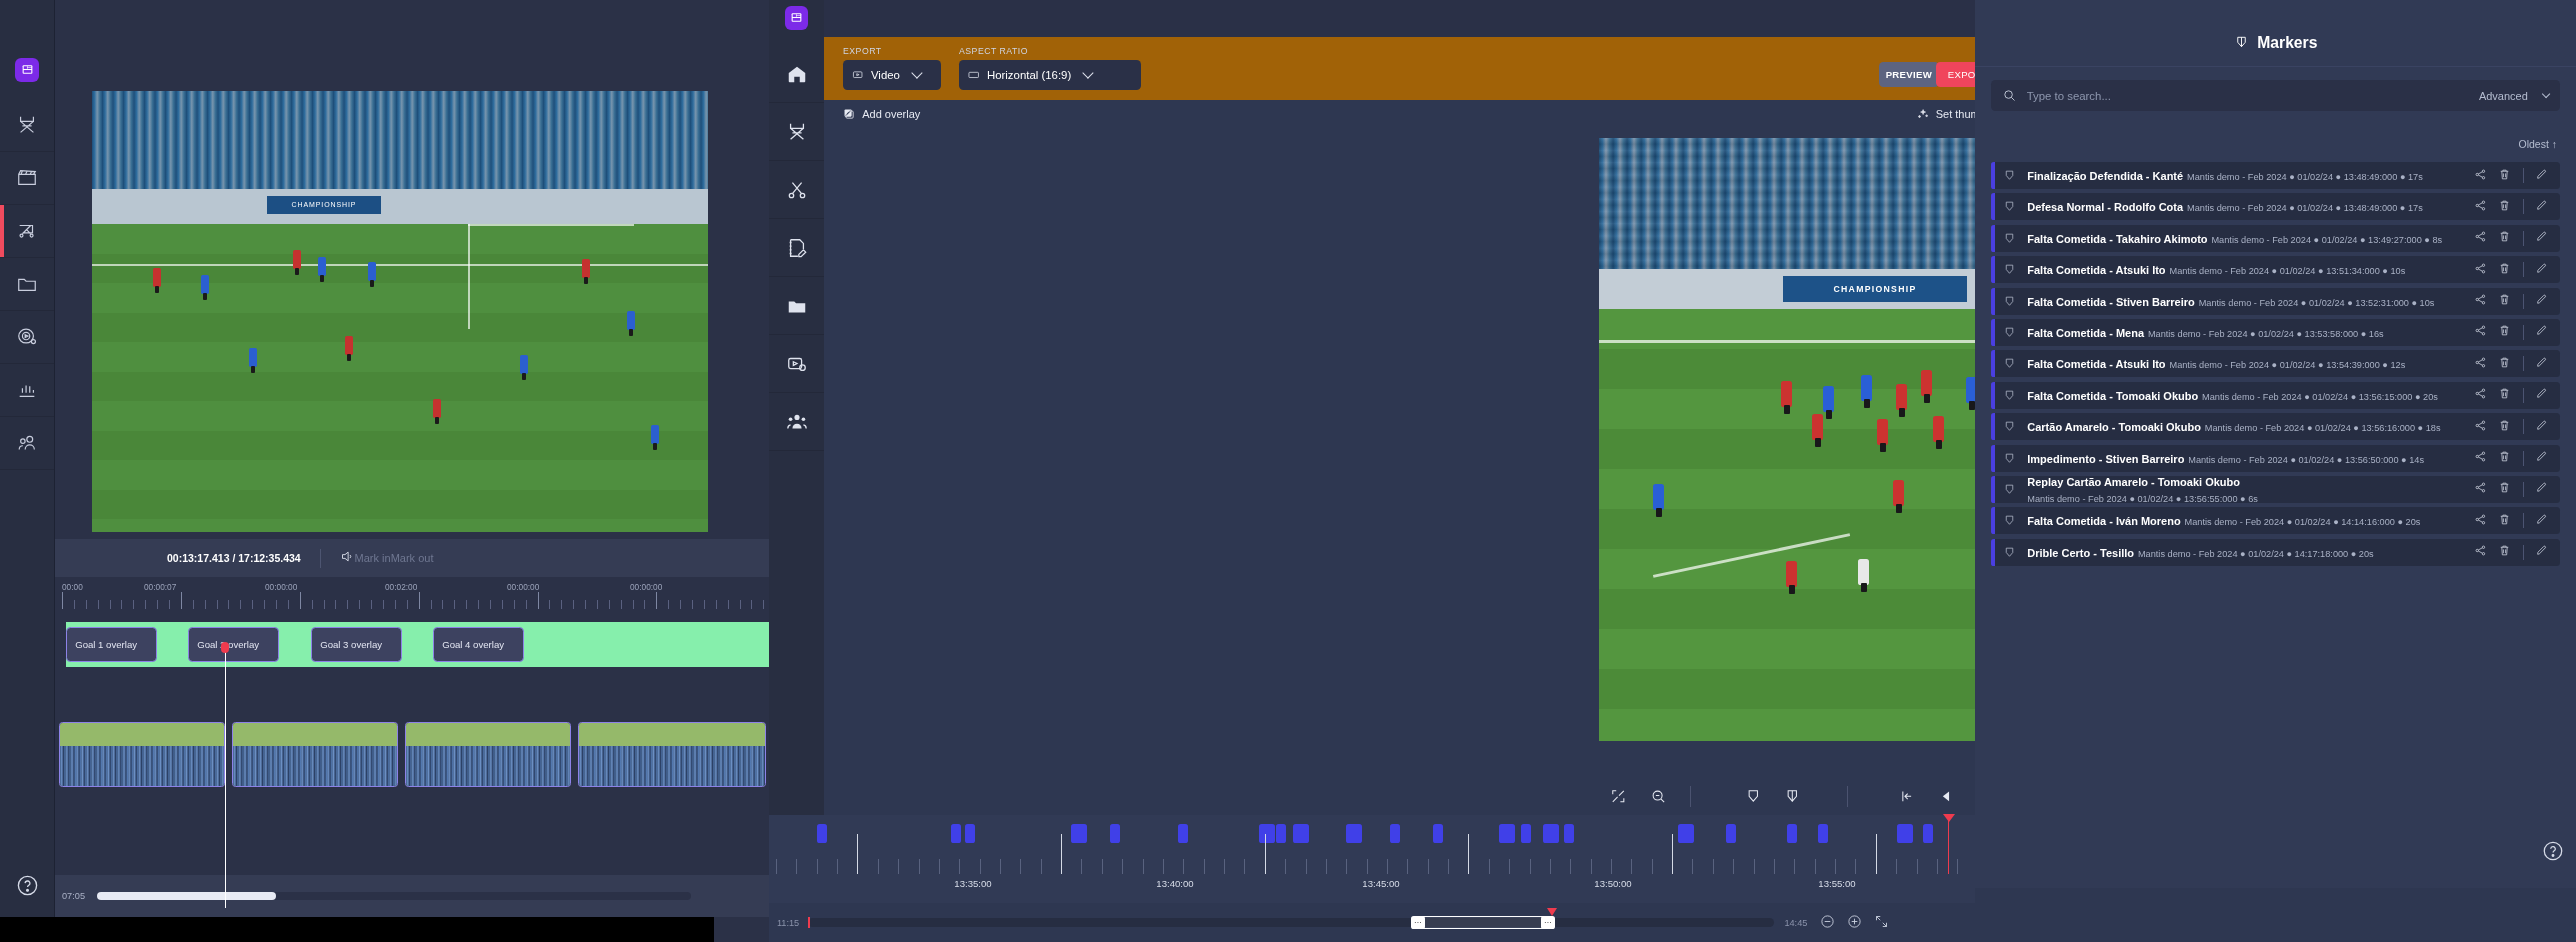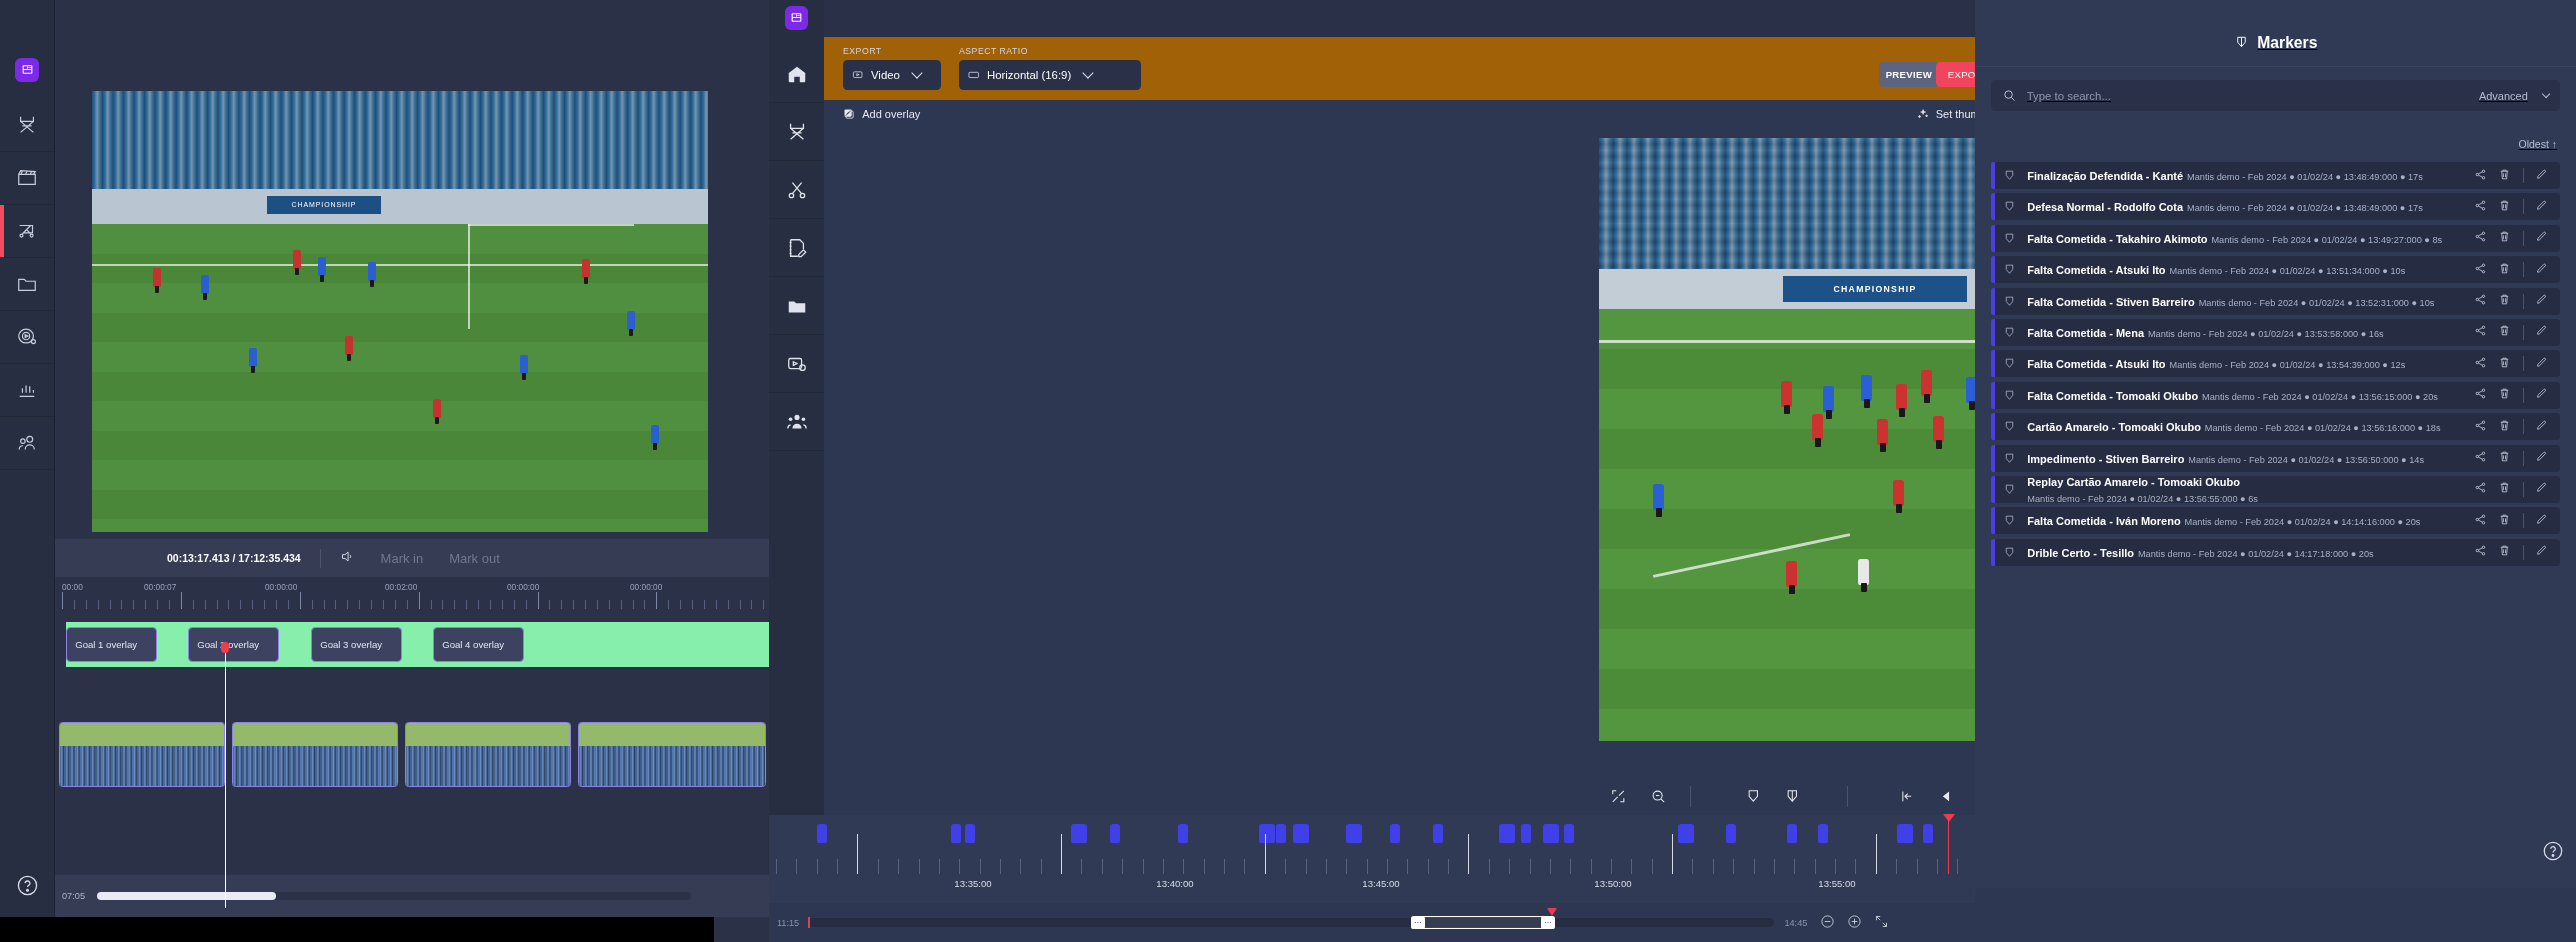--- a/index.html
+++ b/index.html
@@ -65,21 +65,21 @@
   .pl::after{content:'';position:absolute;left:1.7px;top:17.5px;width:4.4px;height:7px;background:#1a1a1a;border-radius:0.9px;}
 
   
   .ed-transport {
     position:absolute; left:55px; top:539px; width:714px; height:38px;
     background:#353c54; display:flex; align-items:center;
   }
   .ed-time { color:#fff; font-size:10.5px; font-weight:bold; margin-left:112px; }
   .ed-div { width:0.9px; height:19px; background:#4d5571; margin:0 19px; }
   .ed-spk svg { width:15px;height:15px;stroke:#e4e8f2;fill:none;stroke-width:1.4;}
-  .ed-mark { color:#6f7791; font-size:13px; margin-left:26px; }
+  .ed-mark { color:#6f7791; font-size:11px; }
 
   
   .ed-ruler {
     position:absolute; left:55px; top:578px; width:714px; height:38px;
     background:#2b3147;
   }
   .ed-ruler .lbl { position:absolute; top:4.4px; color:#9aa2b9; font-size:8.3px; }
   .ed-ruler .tick { position:absolute; bottom:7px; width:0.9px; background:#5a6180; height:8.7px;}
   .ed-ruler .tick.maj { height:17.5px; background:#7e87a3; }
   .ed-playhead-dot {
@@ -225,21 +225,21 @@
   .bs-grip { position:absolute; top:-1.7px; width:14px;height:12.2px;background:#fff;border-radius:2.6px;
     display:flex;align-items:center;justify-content:center; color:#444; font-size:7.9px;}
   .bs-red { position:absolute; left:0; top:-0.9px; width:1.7px;height:10.5px;background:#ef3b4e;}
   .bs-caret2 { position:absolute; left:739px; top:-10.5px; width:0;height:0;
     border-left:5.2px solid transparent;border-right:5.2px solid transparent;border-top:8.7px solid #ef3b4e;}
   .bs-ico { margin-left:12.2px; cursor:pointer;}
   .bs-ico svg { width:15px;height:15px;stroke:#cfd5e4;fill:none;stroke-width:1.4;}
 
   
   .markers {
-    position:absolute; left:1975px; top:0; width:601px; height:888px; background:#313a55;text-decoration:underline;
+    position:absolute; left:1975px; top:0; width:601px; height:888px; background:#313a55;
   }
   .mk-header { height:48px; display:flex;align-items:center;justify-content:center;gap:8.7px;
     border-bottom:0.9px solid #3a4362; margin-top:19px;}
   .mk-header .t { color:#fff; font-size:15.7px; font-weight:bold;}
   .mk-header svg { width:15px;height:16.6px;stroke:#fff;fill:none;stroke-width:1.5;}
   .mk-search {
     margin:13px 15.7px 0 15.7px; height:31px; background:#2a3047; border-radius:4.4px;
     display:flex; align-items:center; padding:0 11.4px; gap:9.6px;
   }
   .mk-search input {

